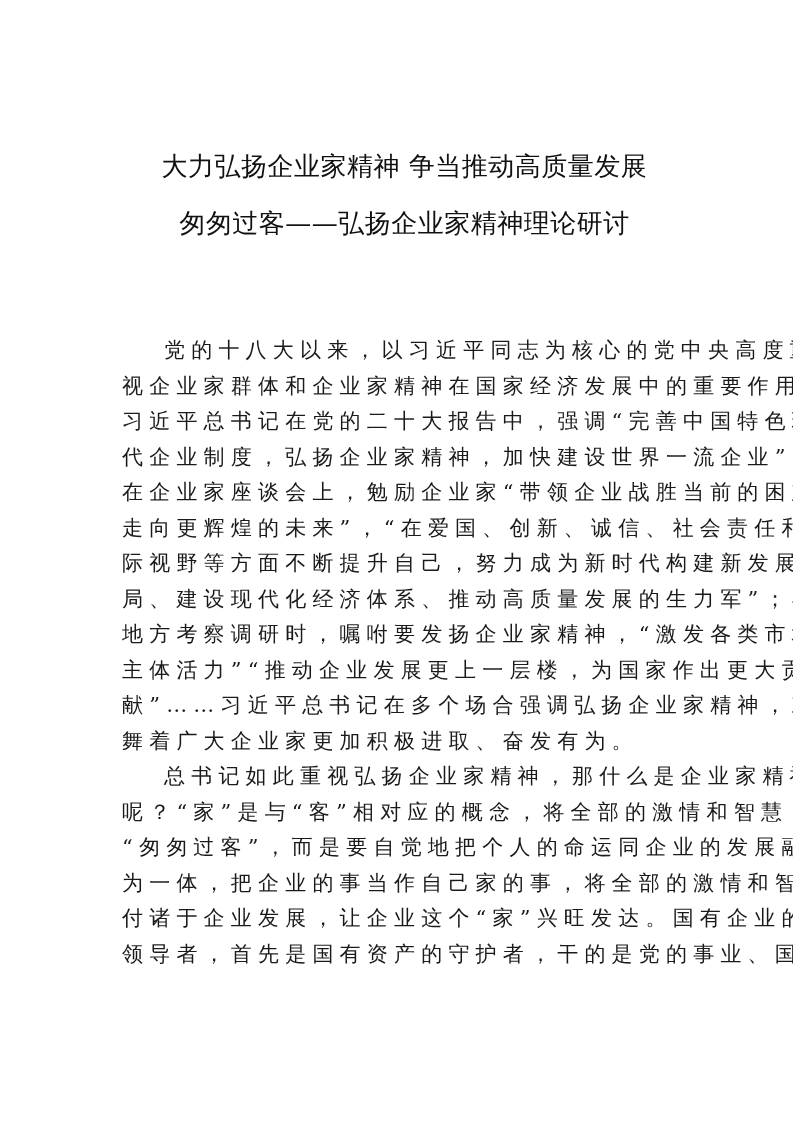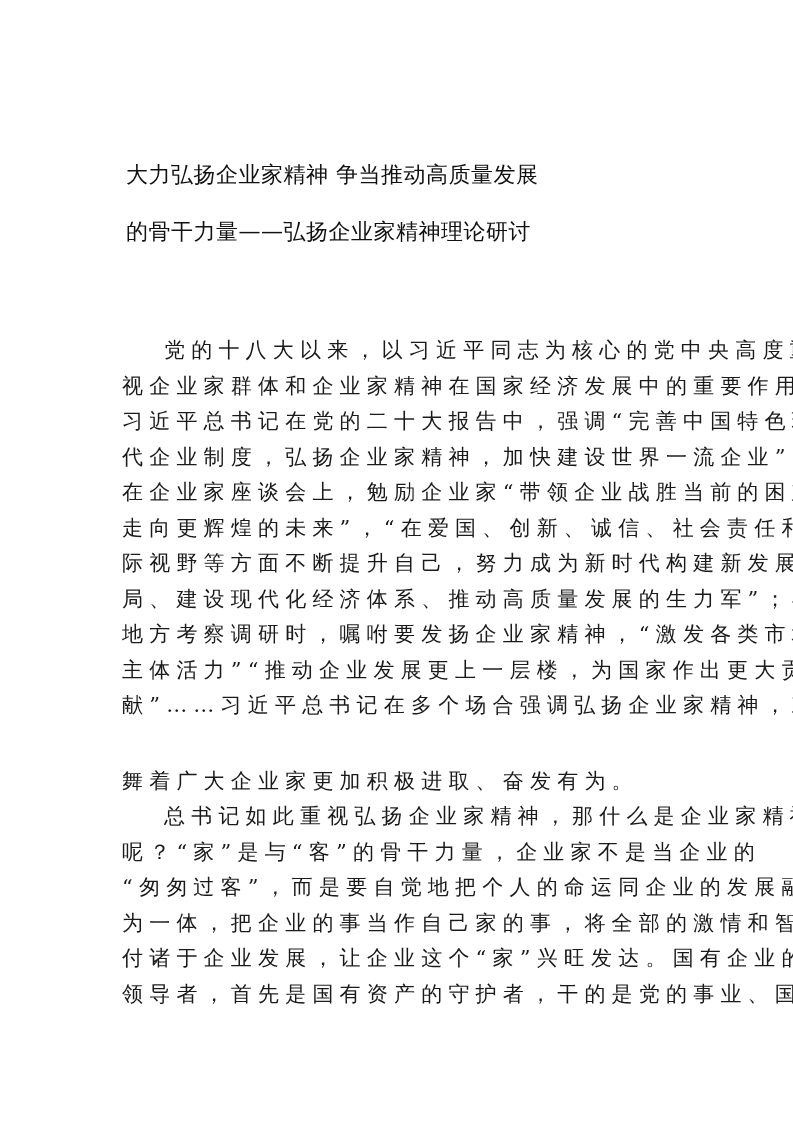--- a/index.html
+++ b/index.html
@@ -21,23 +21,23 @@
       top: 0;
       width: 793px;
       height: 1122px;
       background: #ffffff;
     }
     .title {
       position: absolute;
       left: 110px;
       top: 130px;
       width: 573px;
-      margin: 16px;
-      text-align: left;
-      font-size: 22px;
+      margin: 8px;
+      text-align: center;
+      font-size: 26px;
       font-weight: normal;
       line-height: 57px;
       letter-spacing: 0.5px;
       color: #111111;
     }
     .title span {
       display: block;
       white-space: nowrap;
     }
     .body-text {
@@ -58,34 +58,33 @@
     }
     .para .line {
       display: block;
       white-space: nowrap;
       text-align: justify;
       text-align-last: justify;
       overflow: visible;
     }
     .para .line.last {
       text-align-last: left;
-      margin-top: 40px;
     }
     .para .line.first {
       padding-left: 42px;
     }
   </style>
 </head>
 <body>
 
 <div class="page">
 
   <h1 class="title">
     <span>大力弘扬企业家精神 争当推动高质量发展</span>
-    <span>的骨干力量——弘扬企业家精神理论研讨</span>
+    <span>匆匆过客——弘扬企业家精神理论研讨</span>
   </h1>
 
   <div class="body-text">
 
     <p class="para" style="text-indent:0">
       <span class="line first">党的十八大以来，以习近平同志为核心的党中央高度重</span>
       <span class="line">视企业家群体和企业家精神在国家经济发展中的重要作用。</span>
       <span class="line">习近平总书记在党的二十大报告中，强调“完善中国特色现</span>
       <span class="line">代企业制度，弘扬企业家精神，加快建设世界一流企业”；</span>
       <span class="line">在企业家座谈会上，勉励企业家“带领企业战胜当前的困难，</span>
@@ -93,21 +92,21 @@
       <span class="line">际视野等方面不断提升自己，努力成为新时代构建新发展格</span>
       <span class="line">局、建设现代化经济体系、推动高质量发展的生力军”；在</span>
       <span class="line">地方考察调研时，嘱咐要发扬企业家精神，“激发各类市场</span>
       <span class="line">主体活力”“推动企业发展更上一层楼，为国家作出更大贡</span>
       <span class="line">献”……习近平总书记在多个场合强调弘扬企业家精神，鼓</span>
       <span class="line last">舞着广大企业家更加积极进取、奋发有为。</span>
     </p>
 
     <p class="para" style="text-indent:0">
       <span class="line first">总书记如此重视弘扬企业家精神，那什么是企业家精神</span>
-      <span class="line">呢？“家”是与“客”的骨干力量，企业家不是当企业的</span>
+      <span class="line">呢？“家”是与“客”相对应的概念，将全部的激情和智慧</span>
       <span class="line">“匆匆过客”，而是要自觉地把个人的命运同企业的发展融</span>
       <span class="line">为一体，把企业的事当作自己家的事，将全部的激情和智慧</span>
       <span class="line">付诸于企业发展，让企业这个“家”兴旺发达。国有企业的</span>
       <span class="line">领导者，首先是国有资产的守护者，干的是党的事业、国家</span>
     </p>
 
   </div>
 </div>
 
 </body></html>

